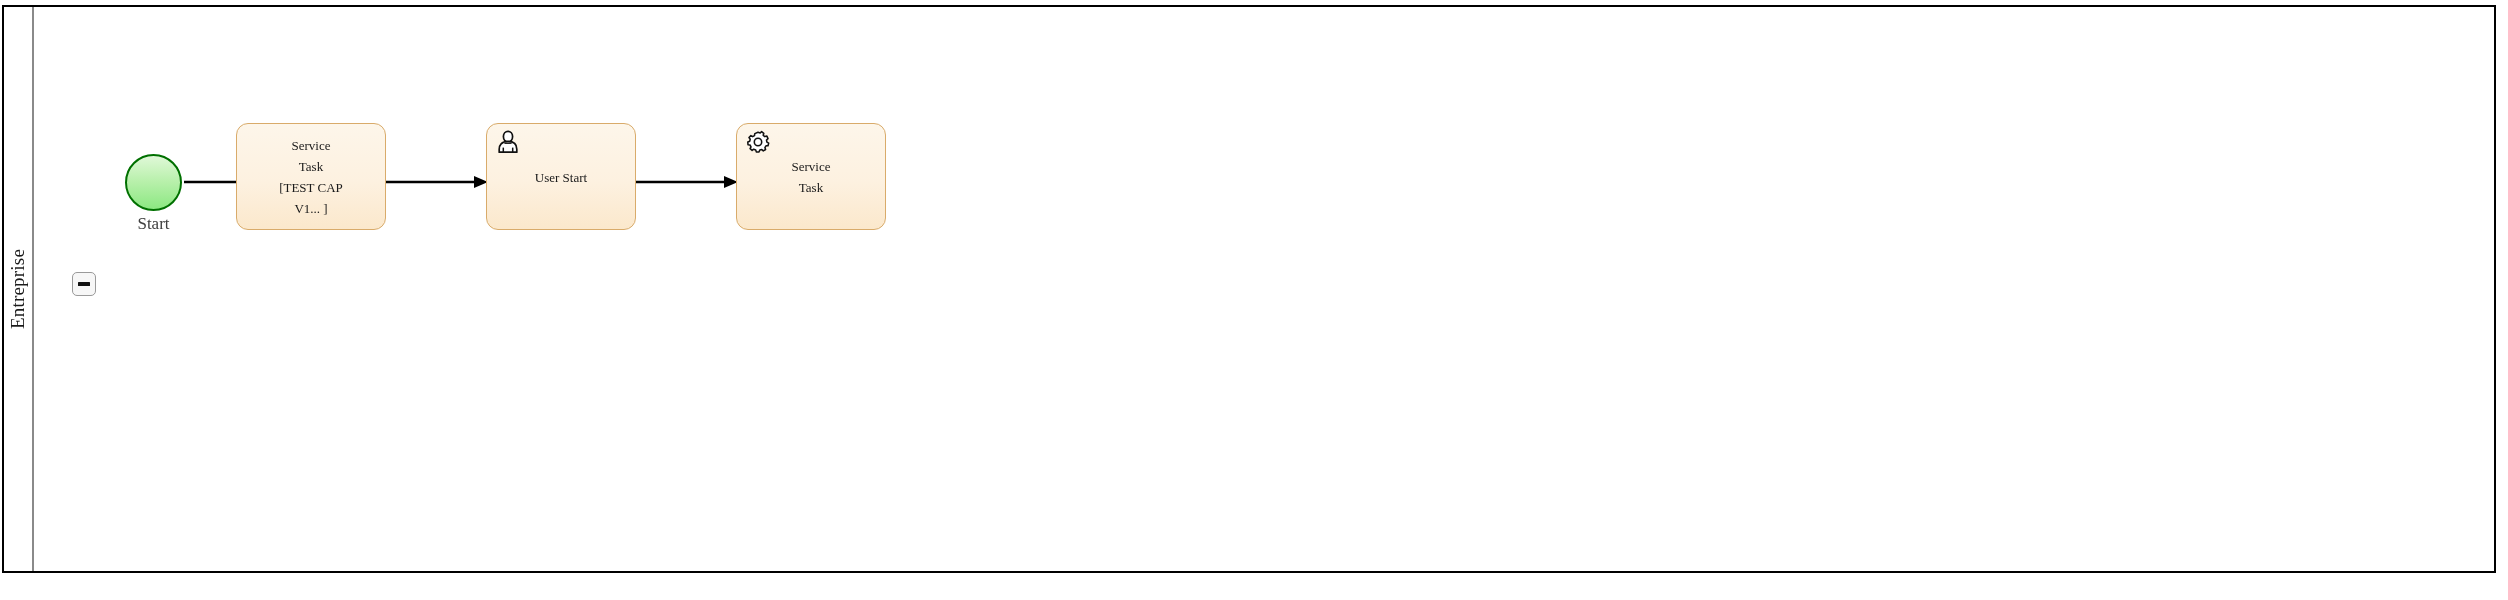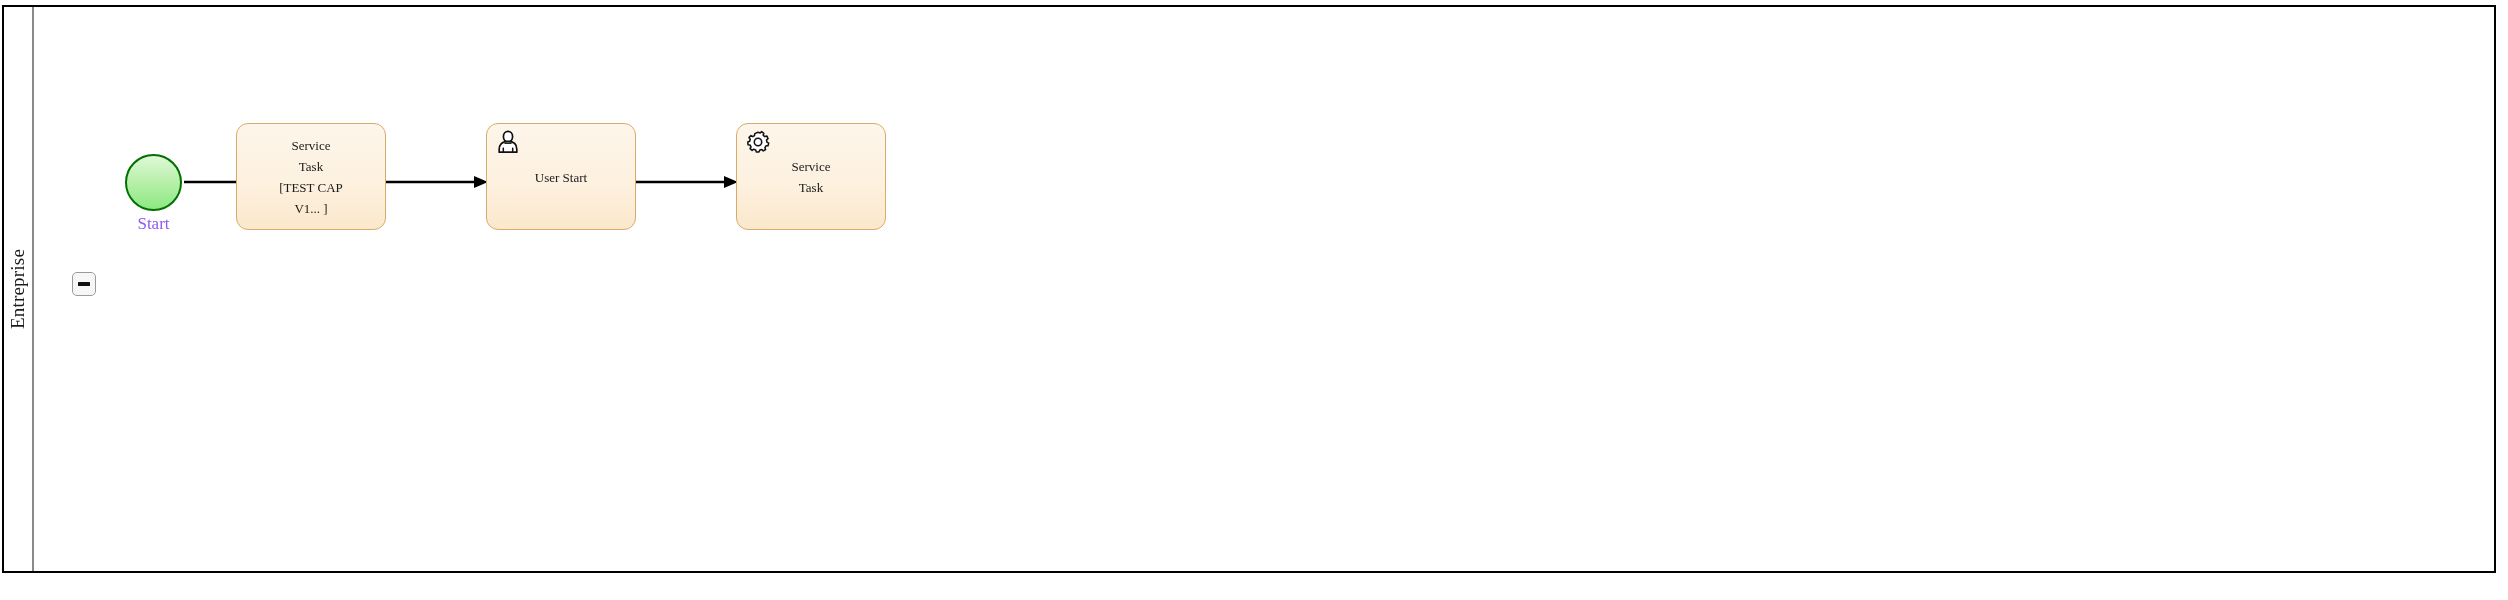--- a/index.html
+++ b/index.html
@@ -101,21 +101,21 @@
     border: 2px solid #007000;
     box-sizing: border-box;
     background: linear-gradient(180deg, #e0f8d8 0%, #b8f0ab 48%, #8ce882 100%);
   }
   .start-label {
     position: absolute;
     left: 50%;
     transform: translateX(-50%);
     top: 60px;
     font-size: 17px;
-    color: #8b5cf6;
+    color: #404040;
     white-space: nowrap;
   }
 
   
   .task {
     position: absolute;
     border: 1.6px solid #d9ab6a;
     border-radius: 12px;
     box-sizing: border-box;
     background: linear-gradient(180deg, #fdf6ea 0%, #fdf1e0 55%, #fbe8cc 100%);

